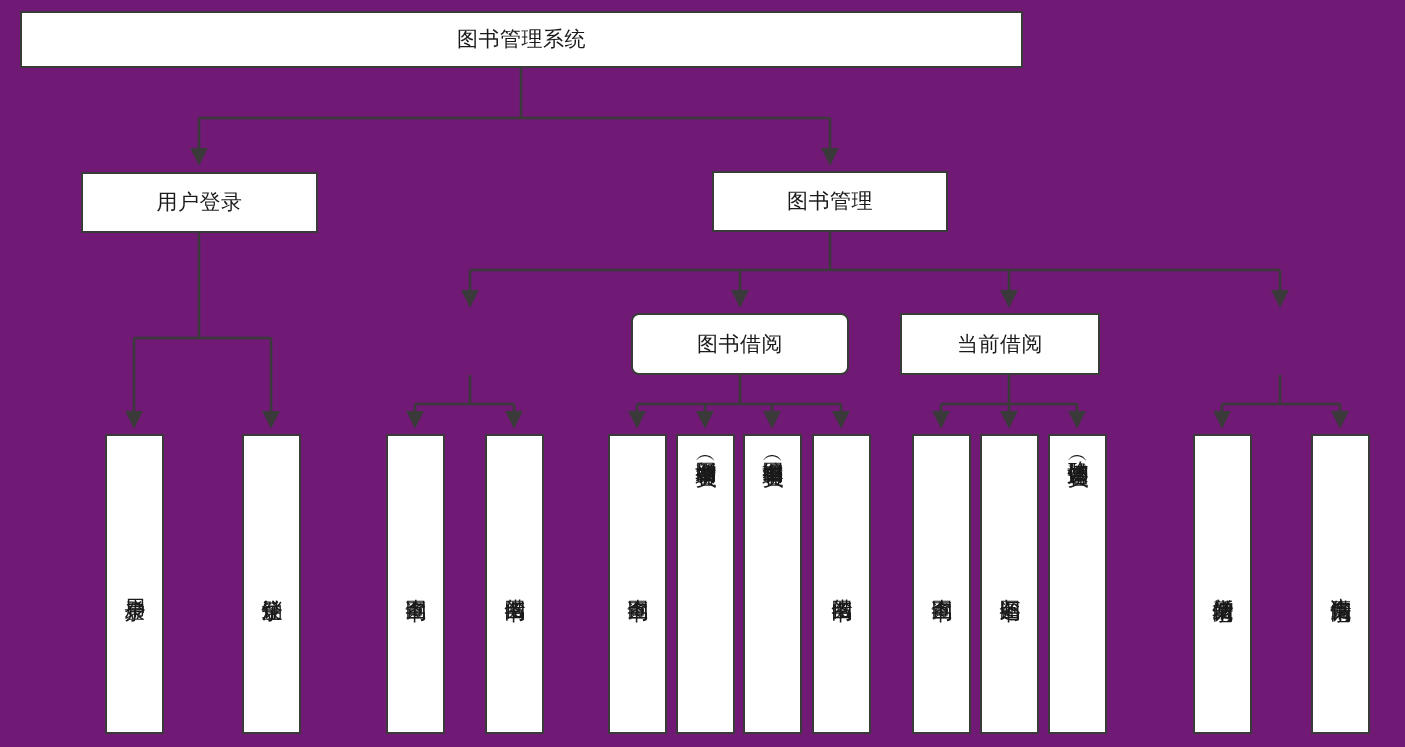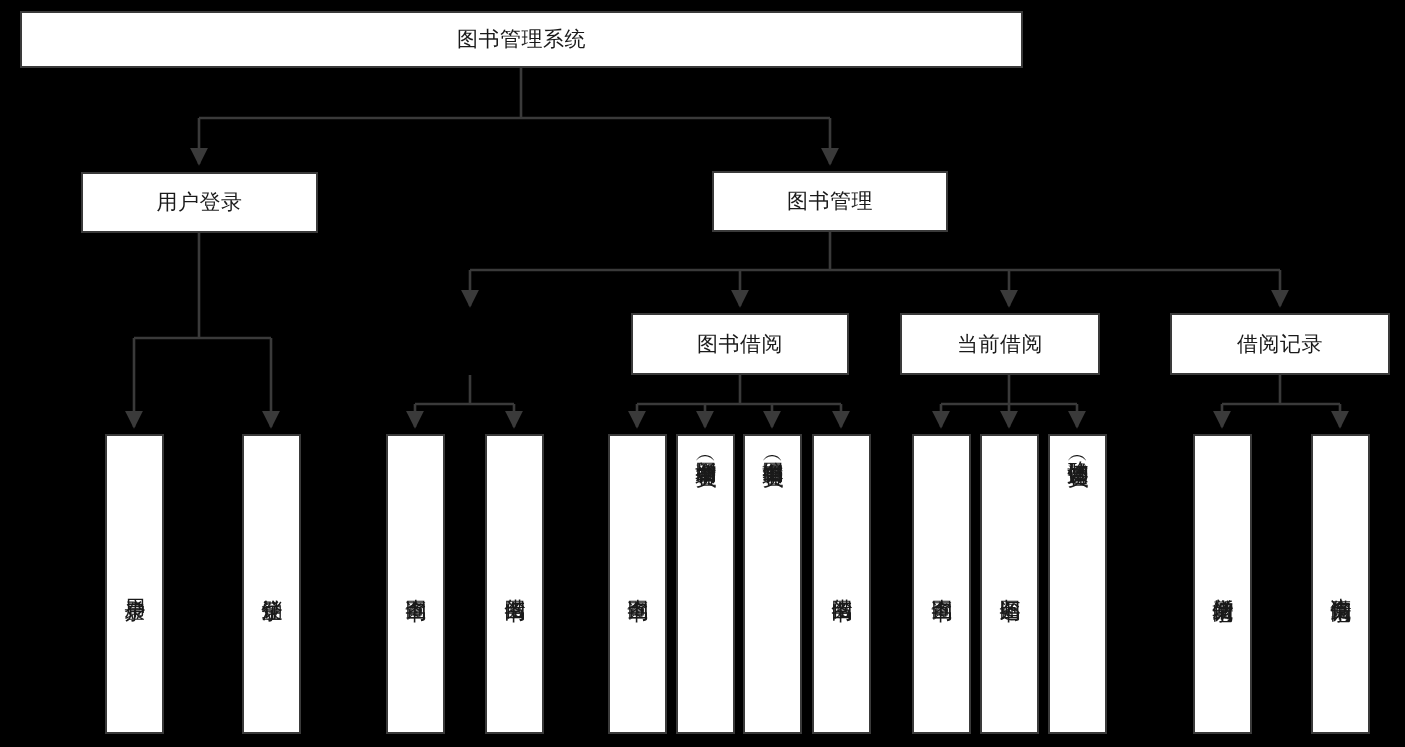--- a/index.html
+++ b/index.html
@@ -10,21 +10,21 @@
   body {
     width: 1405px;
     height: 747px;
     font-family: "Liberation Sans", "DejaVu Sans", sans-serif;
     overflow: hidden;
   }
   #diagram-root {
     position: relative;
     width: 1405px;
     height: 747px;
-    background: #000000;
+    background: #701a75;
   }
   svg#wires {
     position: absolute;
     left: 0;
     top: 0;
     width: 1405px;
     height: 747px;
   }
   .node {
     position: absolute;
@@ -131,28 +131,25 @@
     <span class="lbl">图书管理系统</span>
   </div>
 
   <div class="node" style="left:81px; top:172px; width:237px; height:61px;">
     <span class="lbl">用户登录</span>
   </div>
   <div class="node" style="left:712px; top:171px; width:236px; height:61px;">
     <span class="lbl">图书管理</span>
   </div>
 
-  <div class="node" style="left:631px; top:313px; width:218px; height:62px;">
+  <div class="node" style="left:631px; top:313px; width:218px; height:62px;border-radius:8px;">
     <span class="lbl">图书借阅</span>
   </div>
   <div class="node" style="left:900px; top:313px; width:200px; height:62px;">
     <span class="lbl">当前借阅</span>
-  </div>
-  <div class="node" style="left:1170px; top:313px; width:220px; height:62px;">
-    <span class="lbl">借阅记录</span>
   </div>
 
   <div class="node leaf centered" style="left:105px; top:434px; width:59px; height:300px;">
     <span class="lbl">用户登录</span>
   </div>
   <div class="node leaf centered" style="left:242px; top:434px; width:59px; height:300px;">
     <span class="lbl">注销登录</span>
   </div>
 
   <div class="node leaf centered" style="left:386px; top:434px; width:59px; height:300px;">

